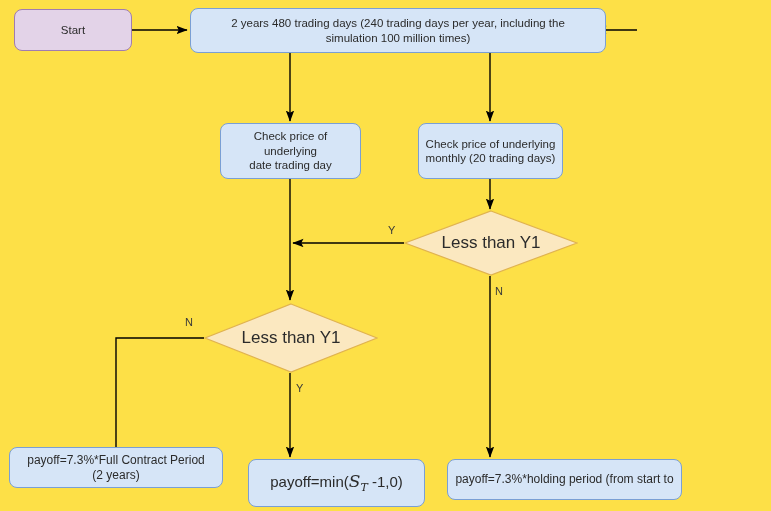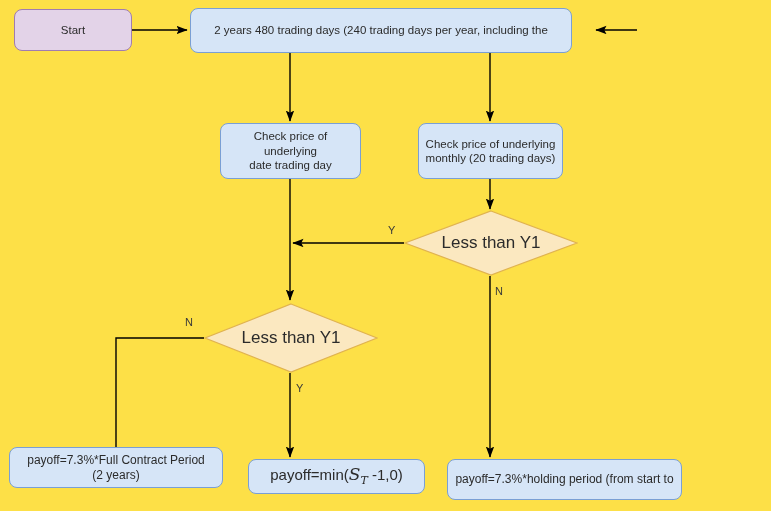--- a/index.html
+++ b/index.html
@@ -122,23 +122,24 @@
     <polyline points="204,338 116,338 116,457" fill="none" stroke="#000000" stroke-width="1.4" marker-end="url(#arrow)"></polyline>
 
     <line x1="290" y1="373" x2="290" y2="457" stroke="#000000" stroke-width="1.4" marker-end="url(#arrow)"></line>
   </svg>
 
   <div class="node rect terminal" style="left:14px; top:9px; width:118px; height:42px;">
     <span>Start</span>
   </div>
 
 
-  <div class="node rect" style="left:190px; top:8px; width:382px; height:45px;">
+  <div class="node rect" style="left:190px; top:8px; width:416px; height:45px;">
     <span>
       <span class="txtline">2 years 480 trading days (240 trading days per year, including the</span>
+      <span class="txtline">simulation 100 million times)</span>
     </span>
   </div>
 
   <div class="node rect" style="left:220px; top:123px; width:141px; height:56px;">
     <span>
       <span class="txtline">Check price of underlying</span>
       <span class="txtline">date trading day</span>
     </span>
   </div>
 
@@ -168,21 +169,21 @@
   <div class="edge-label" style="left:185px; top:316px;">N</div>
   <div class="edge-label" style="left:296px; top:382px;">Y</div>
 
   <div class="node rect payoff" style="left:9px; top:447px; width:214px; height:41px;">
     <span>
       <span class="txtline">payoff=7.3%*Full Contract Period</span>
       <span class="txtline">(2 years)</span>
     </span>
   </div>
 
-  <div class="node rect payoff-math" style="left:248px; top:459px; width:177px; height:35px;">
+  <div class="node rect payoff-math" style="left:248px; top:459px; width:177px; height:48px;">
     <span>
       <span>payoff=min(</span><span class="mathvar"><span>S</span><sub>T</sub></span>&nbsp;<span>-1,0)</span>
     </span>
   </div>
 
   <div class="node rect payoff" style="left:447px; top:459px; width:235px; height:41px;">
     <span>
       <span class="txtline">payoff=7.3%*holding period (from start to</span>
     </span>
   </div>

